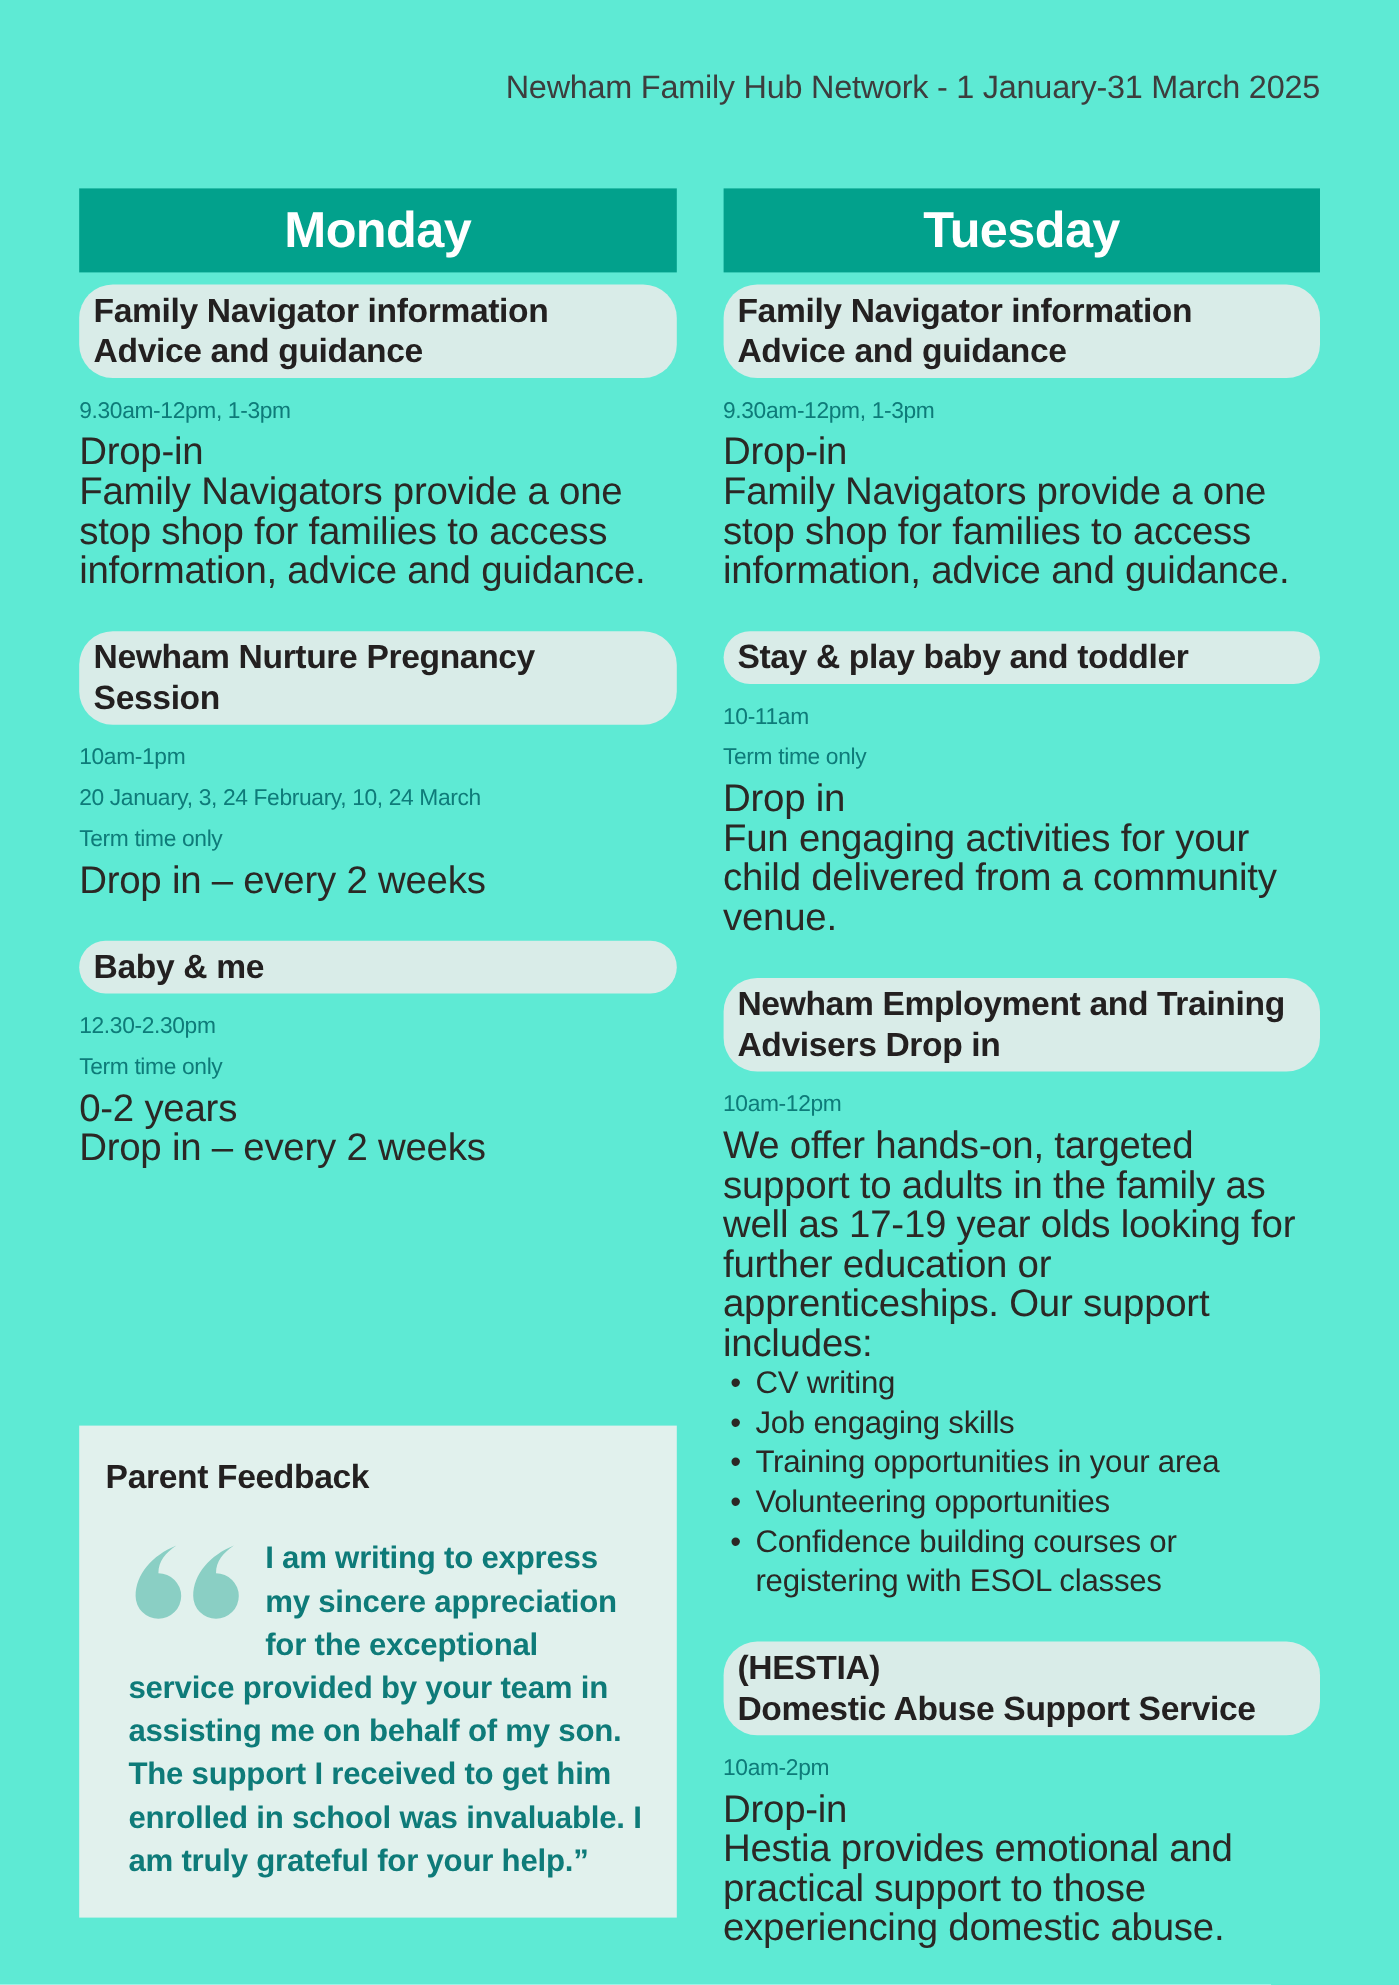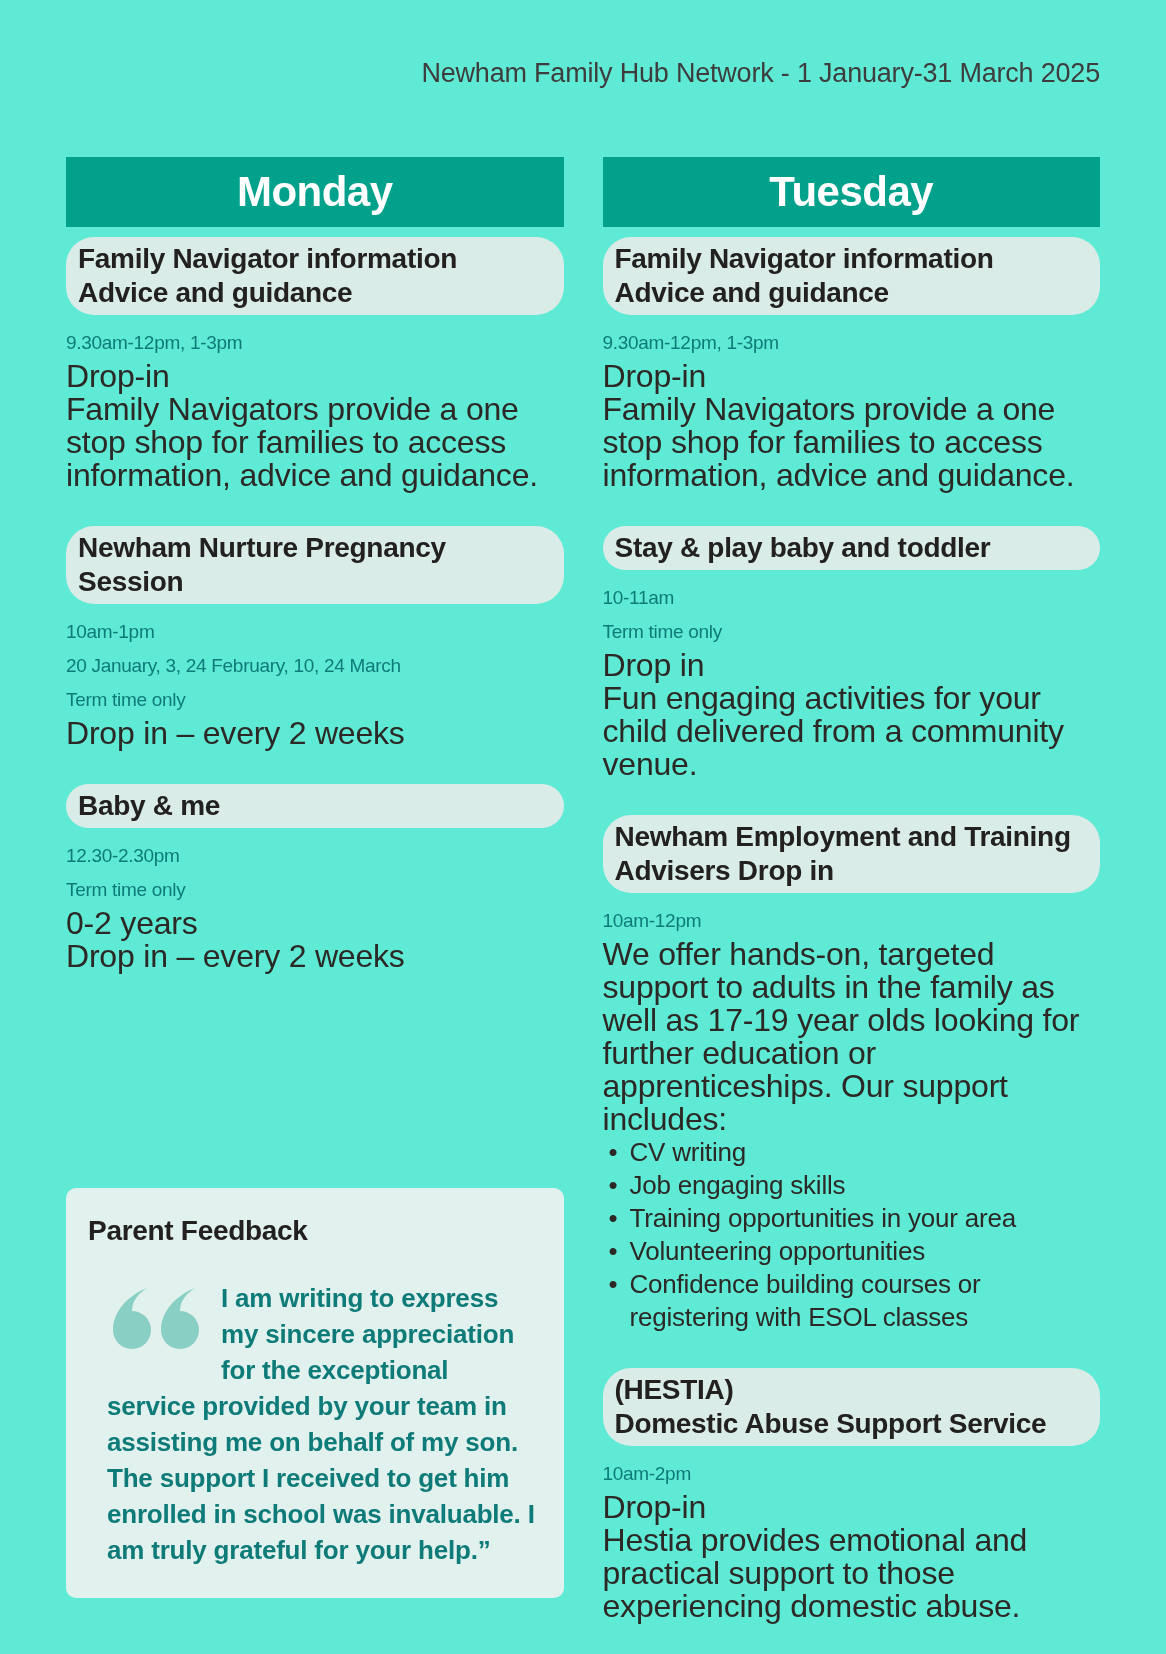--- a/index.html
+++ b/index.html
@@ -89,21 +89,20 @@
   ul.bullets li::before{
     content:"\2022";
     position:absolute;
     left:6px;
     top:0;
   }
   .feedback-box{
     margin-top:215px;
     background:var(--fb-box);
     padding:26px 22px 30px 22px;
-    border-radius:10px;
   }
   .feedback-title{
     font-weight:bold;
     font-size:28px;
     line-height:34px;
     letter-spacing:-0.3px;
     color:#232020;
     margin-bottom:32px;
   }
   .quote{

